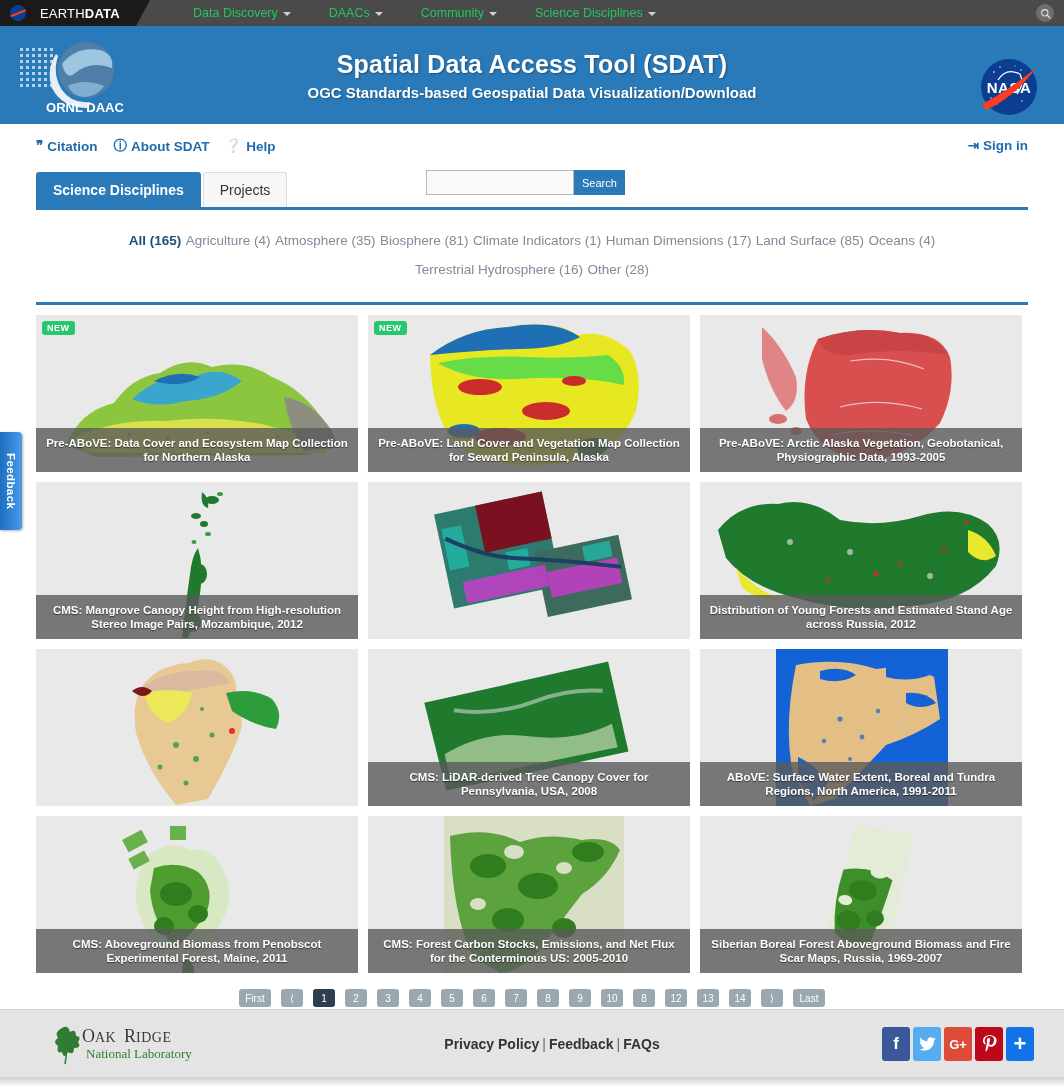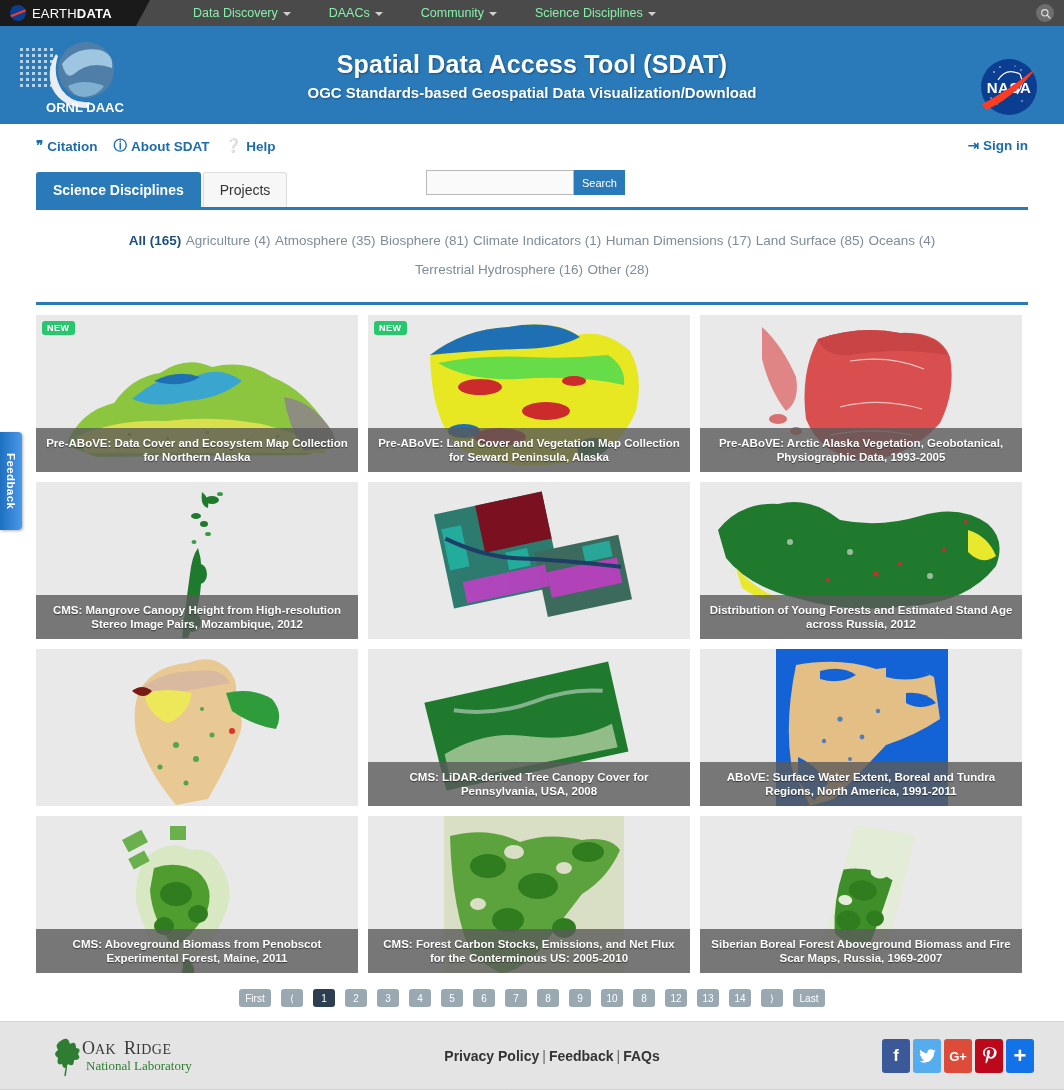--- a/index.html
+++ b/index.html
@@ -11,37 +11,37 @@
     background:#ffffff; overflow:hidden;
     -webkit-font-smoothing:antialiased;
   }
 
   
   .ed-bar {
     height:26px; background:#4a4a4a; display:flex; align-items:stretch;
     position:relative;
   }
   .ed-logo {
-    background:#1a1a1a; display:flex; align-items:center; gap:6px;
+    background:#1a1a1a; display:flex; align-items:center; gap:14px;
     padding:0 22px 0 10px; min-width:150px;
     clip-path: polygon(0 0, 100% 0, calc(100% - 14px) 100%, 0 100%);
   }
   .nasa-meatball-sm {
     width:16px; height:16px; border-radius:50%;
     background:#0b3d91; position:relative; overflow:hidden; flex:none;
   }
   .nasa-meatball-sm::after {
     content:""; position:absolute; left:-2px; top:7px; width:22px; height:2px;
     background:#fc3d21; transform:rotate(-22deg);
   }
   .ed-logo-text { color:#fff; font-size:13px; letter-spacing:.2px; white-space:nowrap; }
   .ed-logo-text b { font-weight:bold; }
   .ed-nav { display:flex; align-items:center; gap:0; margin-left:24px; }
   .ed-nav-item {
-    color:#86efac; font-size:12.5px; padding:0 19px; line-height:26px;
+    color:#22c55e; font-size:12.5px; padding:0 19px; line-height:26px;
     white-space:nowrap; cursor:pointer;
   }
   .caret-down {
     display:inline-block; width:0; height:0; margin-left:5px;
     border-left:4px solid transparent; border-right:4px solid transparent;
     border-top:4px solid #cfcfcf; vertical-align:middle;
   }
   .ed-search-btn {
     position:absolute; right:10px; top:4px; width:18px; height:18px;
     border-radius:50%; background:#6e6e6e; display:flex; align-items:center;
@@ -136,21 +136,21 @@
   }
   .badge-new {
     position:absolute; left:6px; top:6px; background:#28c76f; color:#fff;
     font-size:9px; font-weight:bold; padding:2px 5px; border-radius:3px;
     letter-spacing:.5px; z-index:3;
   }
 
   
   .pagination {
     display:flex; justify-content:center; align-items:center; gap:10px;
-    padding:16px 0 14px;
+    padding:16px 0 2px;
   }
   .page-btn {
     min-width:22px; height:18px; background:#9aa8b2; color:#fff;
     font-size:10px; display:flex; align-items:center; justify-content:center;
     border-radius:3px; padding:0 5px; cursor:pointer;
   }
   .page-btn.active { background:#2d3e50; }
   .page-btn.arrow { background:#9aa8b2; font-size:10px; }
   .page-btn.wide { min-width:32px; }
 

